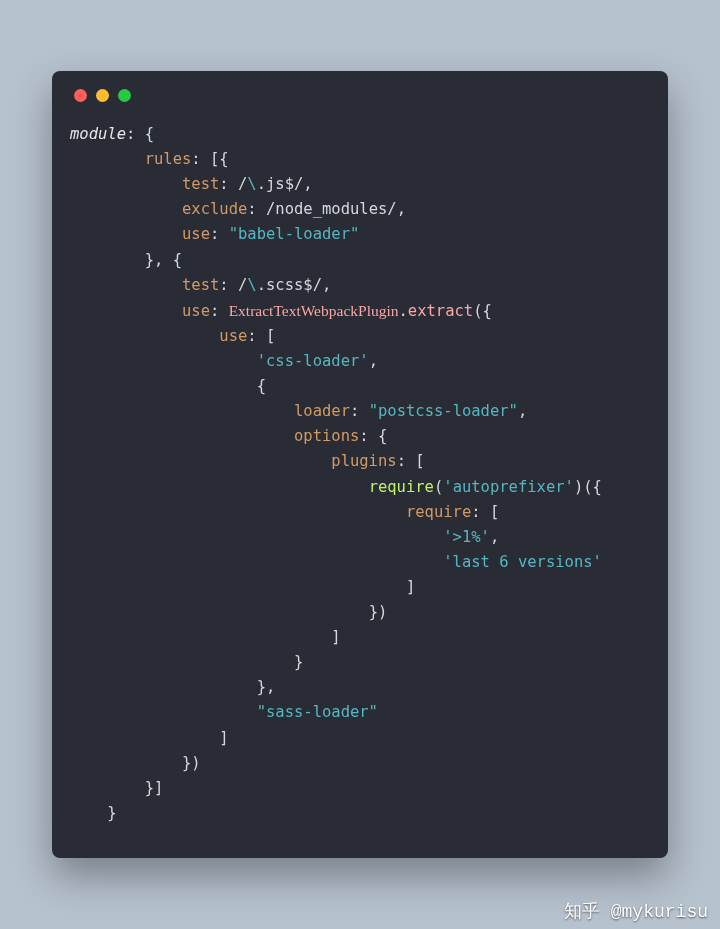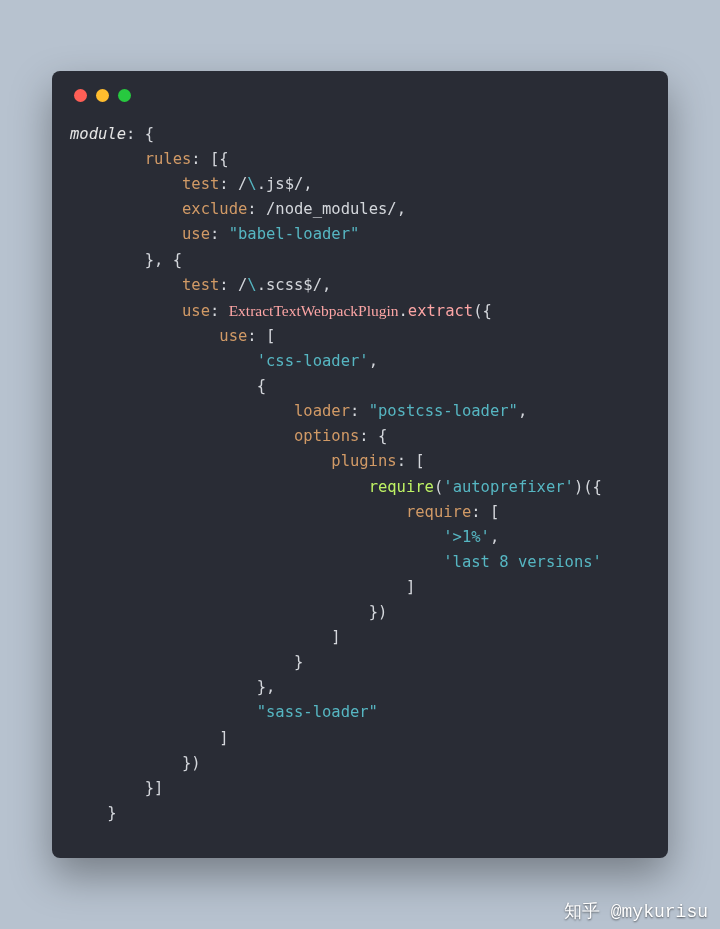--- a/index.html
+++ b/index.html
@@ -75,21 +75,21 @@
             <span class="c-orange">use</span><span class="c-punct">: </span><span class="c-ident">ExtractTextWebpackPlugin</span><span class="c-punct">.</span><span class="c-call">extract</span><span class="c-punct">({</span>
                 <span class="c-orange">use</span><span class="c-punct">: [</span>
                     <span class="c-green">'css-loader'</span><span class="c-punct">,</span>
                     <span class="c-punct">{</span>
                         <span class="c-orange">loader</span><span class="c-punct">: </span><span class="c-green">"postcss-loader"</span><span class="c-punct">,</span>
                         <span class="c-orange">options</span><span class="c-punct">: {</span>
                             <span class="c-orange">plugins</span><span class="c-punct">: [</span>
                                 <span class="c-require">require</span><span class="c-punct">(</span><span class="c-green">'autoprefixer'</span><span class="c-punct">)({</span>
                                     <span class="c-orange">require</span><span class="c-punct">: [</span>
                                         <span class="c-green">'&gt;1%'</span><span class="c-punct">,</span>
-                                        <span class="c-green">'last 8 versions'</span>
+                                        <span class="c-green">'last 6 versions'</span>
                                     <span class="c-punct">]</span>
                                 <span class="c-punct">})</span>
                             <span class="c-punct">]</span>
                         <span class="c-punct">}</span>
                     <span class="c-punct">},</span>
                     <span class="c-green">"sass-loader"</span>
                 <span class="c-punct">]</span>
             <span class="c-punct">})</span>
         <span class="c-punct">}]</span>
     <span class="c-punct">}</span></div>

